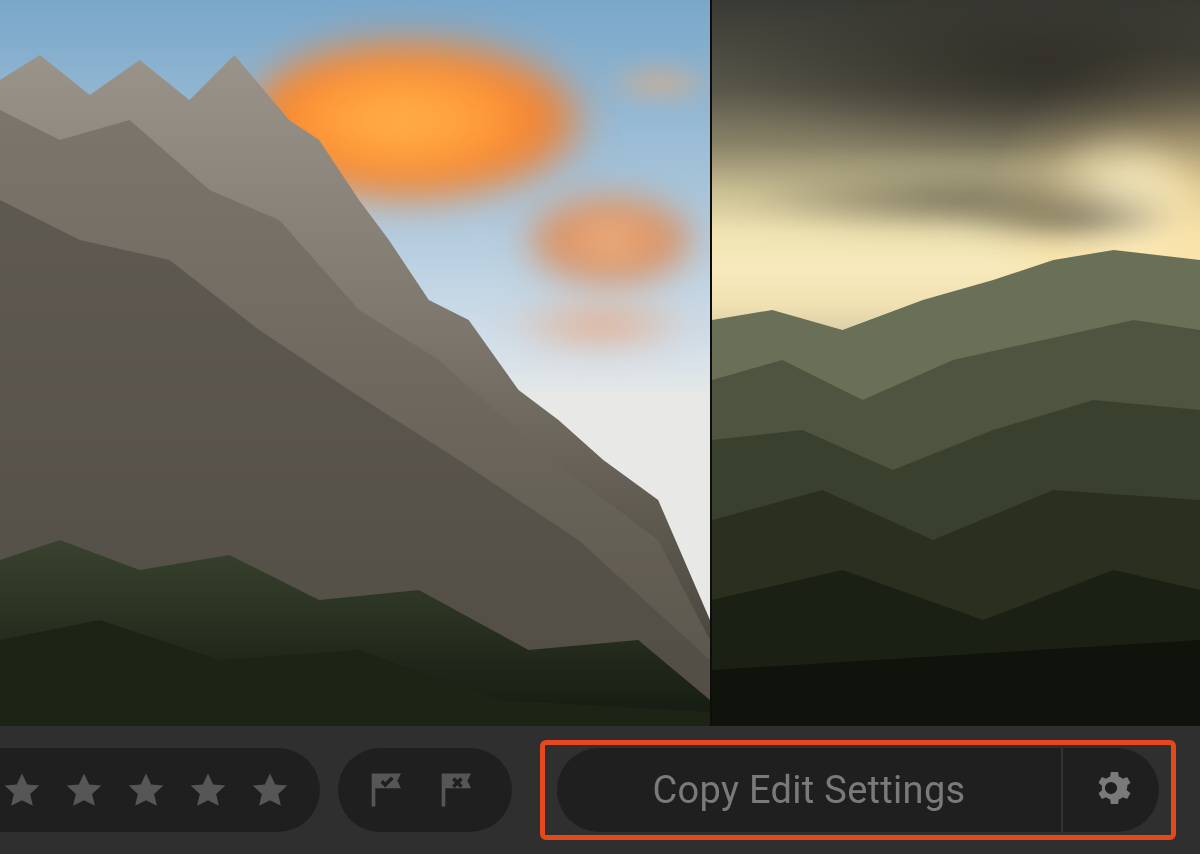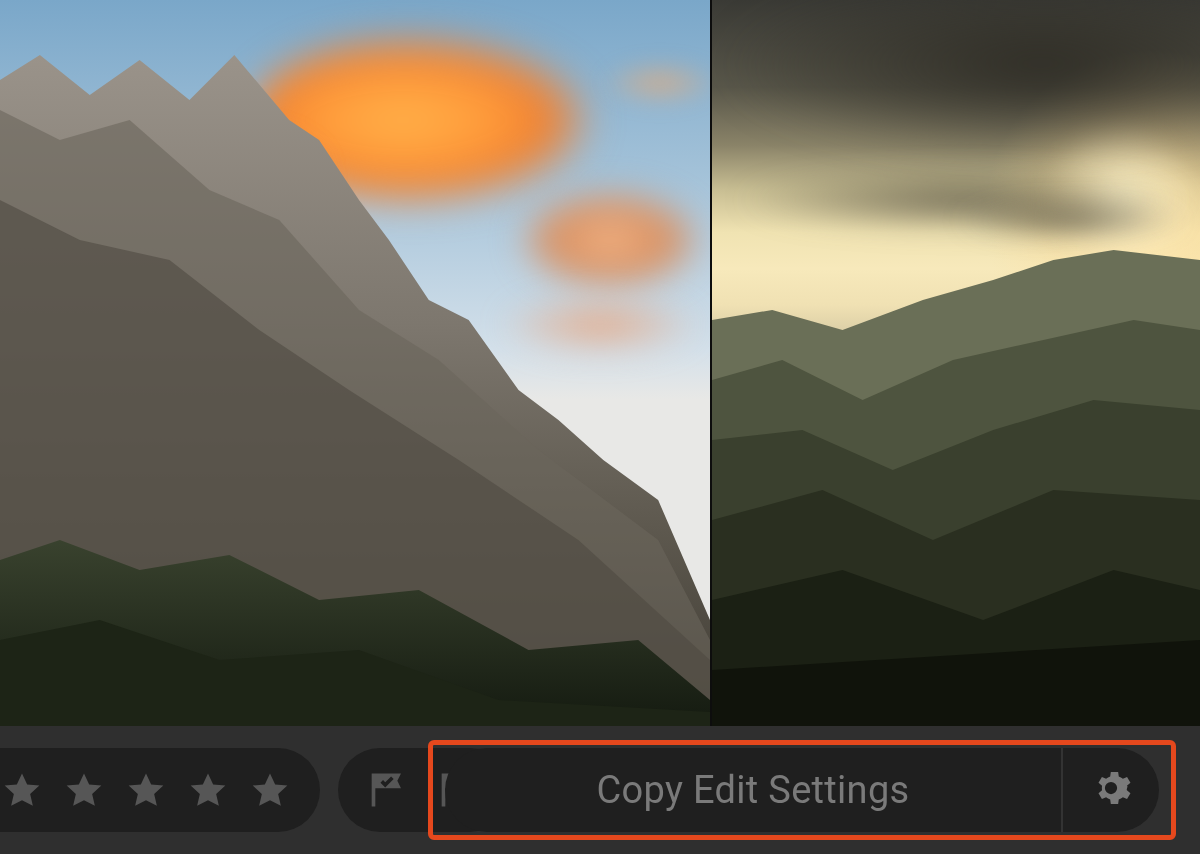--- a/index.html
+++ b/index.html
@@ -96,21 +96,21 @@
       padding: 0 28px;
     }
     .flag-btn { width: 48px; height: 48px; display:flex; align-items:center; justify-content:center; cursor:pointer; }
     .flag-btn svg { width: 44px; height: 44px; fill: #565656; }
 
     .copy-group {
       position: absolute;
       right: 24px;
       top: 14px;
       bottom: 14px;
-      width: 748px;
+      width: 636px;
       border: 5px solid #e5481d;
       border-radius: 6px;
       display: flex;
       align-items: center;
       padding: 0 12px;
     }
     .copy-well {
       height: 84px;
       flex: 1;
       background: #1f1f1f;

